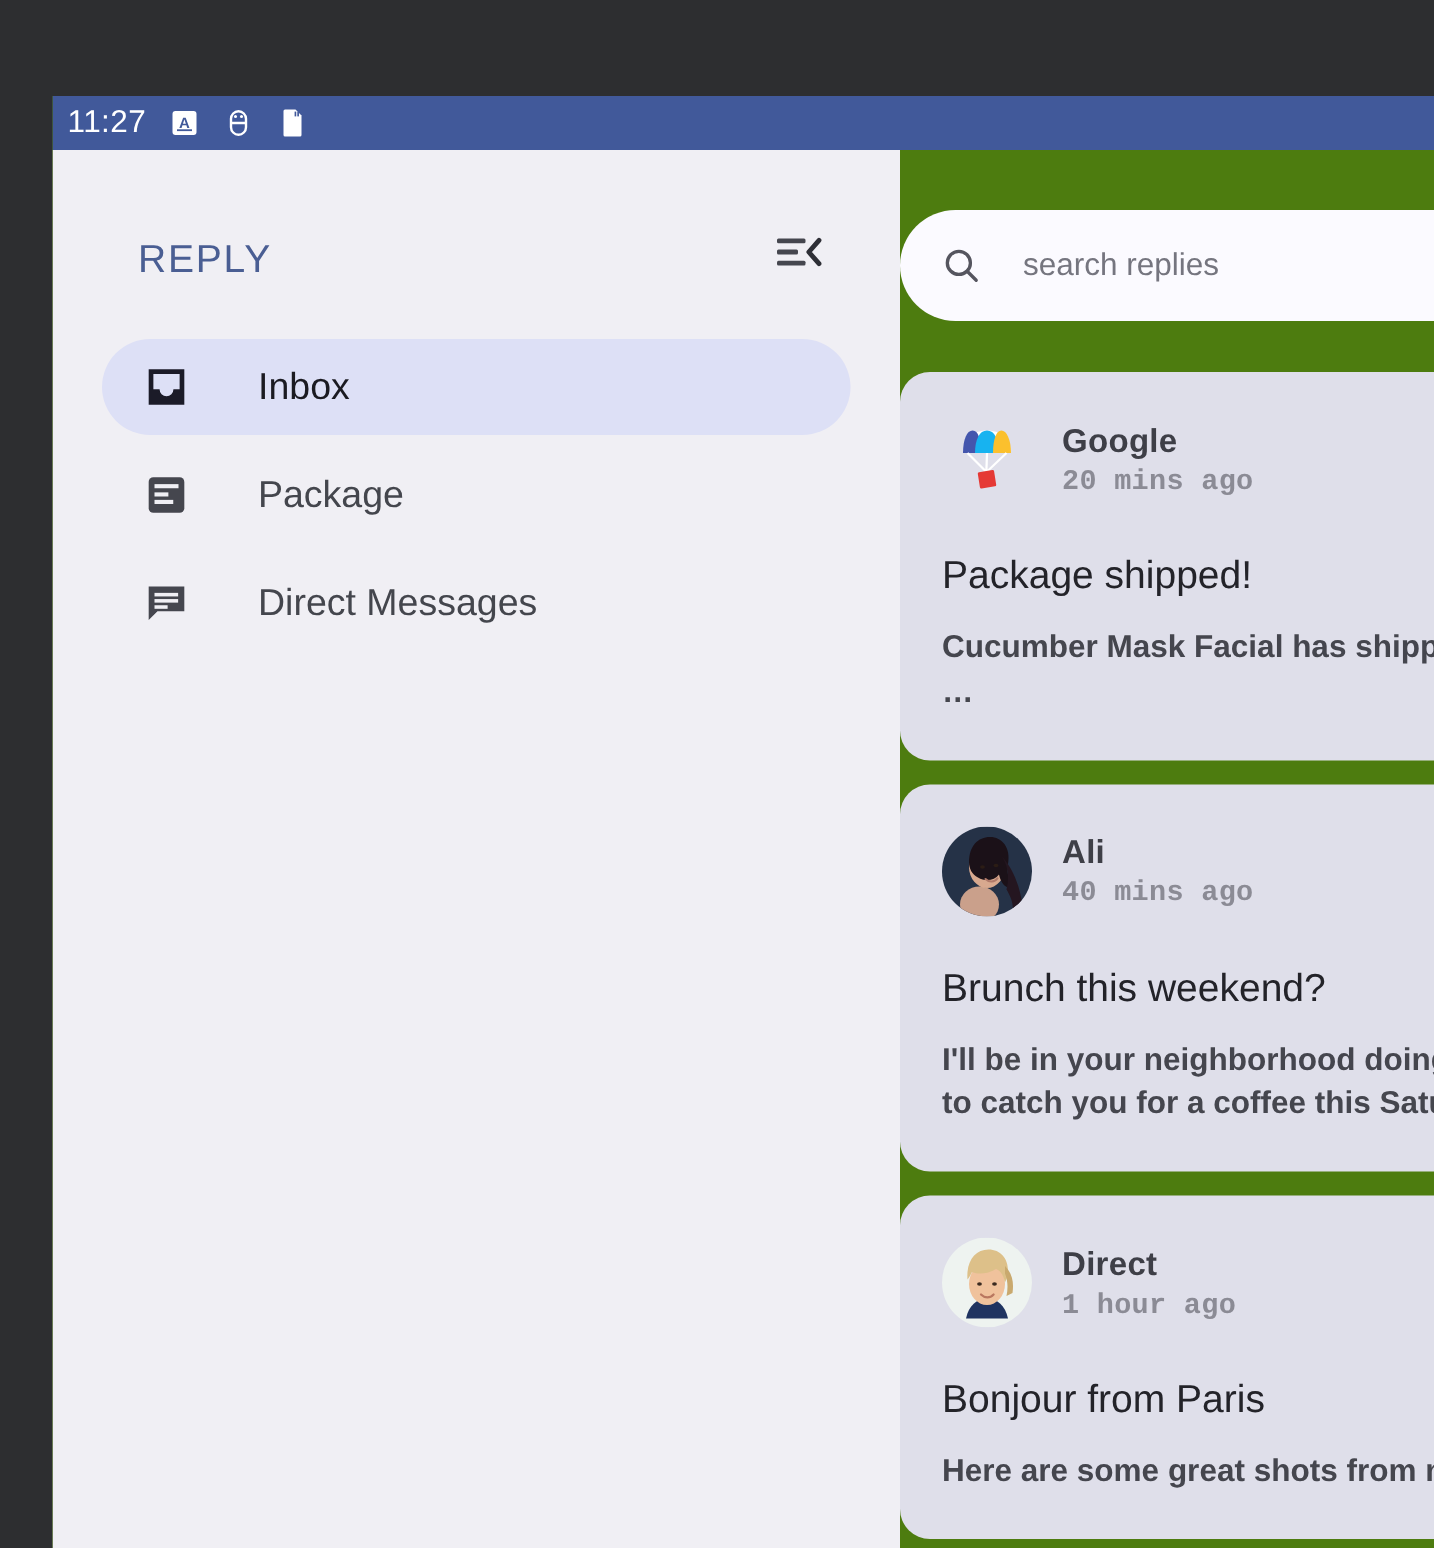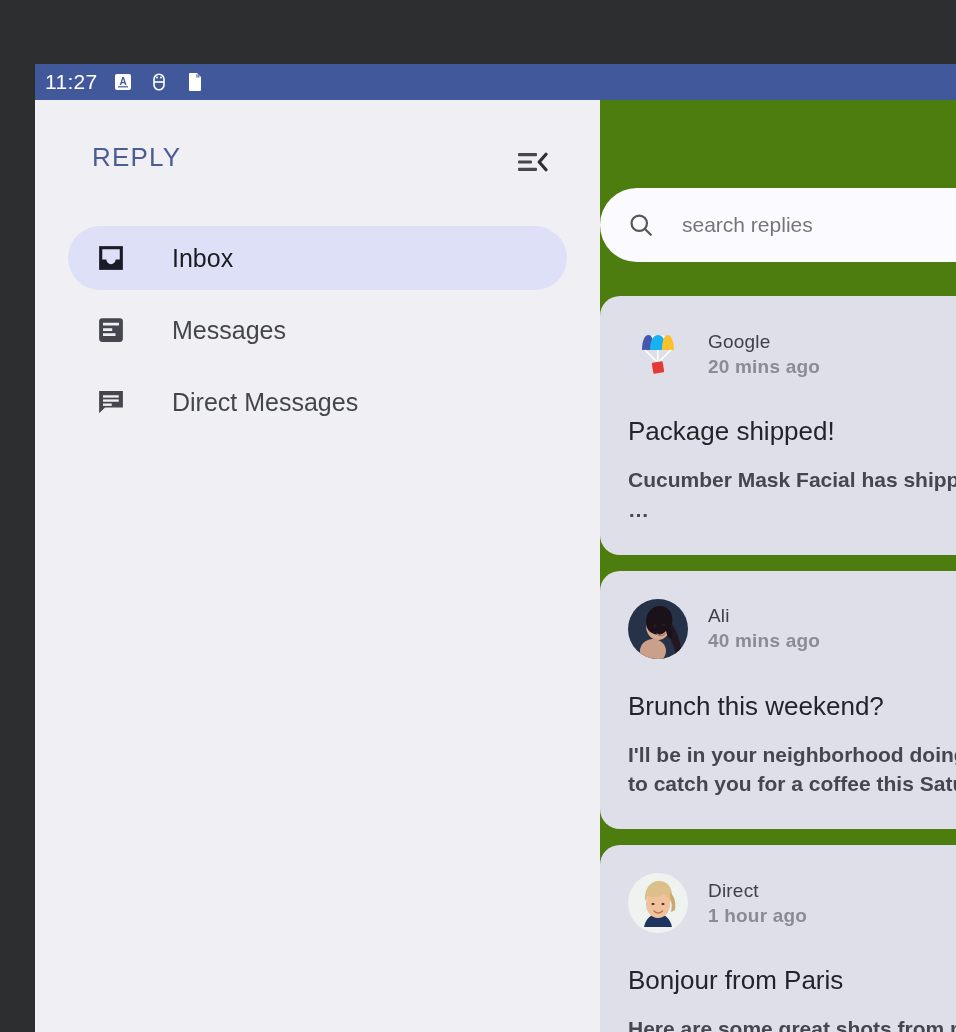--- a/index.html
+++ b/index.html
@@ -65,21 +65,21 @@
   
   #nav {
     width: 565px;
     flex: 0 0 565px;
     padding-top: 42px;
     background: #f0eff4;
   }
 
   #nav-header {
     display: flex;
-    align-items: flex-start;
+    align-items: flex-end;
     height: 46px;
     padding: 0 44px 0 57px;
   }
   #brand {
     color: #4a5e93;
     font-size: 26px;
     letter-spacing: 1.2px;
     font-weight: 400;
   }
   #nav-header-spacer { flex: 1 1 auto; }
@@ -122,21 +122,21 @@
     margin-left: 45px;
     font-size: 25px;
     color: #44464d;
   }
   .nav-item.selected .nav-label { color: #1b1b22; }
 
   
   #list-pane {
     flex: 1 1 auto;
     position: relative;
-    padding-top: 88px;
+    padding-top: 40px;
     overflow: hidden;
   }
 
   #search-bar {
     height: 74px;
     width: 460px;
     background: #fbfaff;
     border-radius: 37px;
     display: flex;
     align-items: center;
@@ -185,31 +185,32 @@
     border-radius: 50%;
     overflow: hidden;
     display: block;
   }
   .avatar.plain {
     border-radius: 0;
     overflow: visible;
   }
   .card-meta { margin-left: 20px; }
   .sender {
-    font-size: 19px;
-    font-weight: normal;
+    font-size: 22px;
+    font-weight: bold;
     color: #3e3f47;
     letter-spacing: .2px;
   }
   .timestamp {
     margin-top: 3px;
     font-size: 19px;
     font-weight: bold;
     color: #8b8b95;
     letter-spacing: .2px;
+    font-family: Liberation Mono, monospace;
   }
 
   .subject {
     margin-top: 32px;
     font-size: 26px;
     color: #232329;
     white-space: nowrap;
   }
   .preview {
     margin-top: 18px;
@@ -286,21 +287,21 @@
 
           <li class="nav-item">
             <span class="nav-icon">
               <svg width="30" height="30" viewBox="0 0 24 24">
                 <rect x="2.5" y="2.5" width="19" height="19" rx="2.5" fill="#45464e"></rect>
                 <rect x="5.6" y="6.2" width="12.8" height="2.2" fill="#f0eff4"></rect>
                 <rect x="5.6" y="10.6" width="7.4" height="2.2" fill="#f0eff4"></rect>
                 <rect x="5.6" y="14.6" width="10" height="2.2" fill="#f0eff4"></rect>
               </svg>
             </span>
-            <span class="nav-label">Messages</span>
+            <span class="nav-label">Package</span>
           </li>
 
           <li class="nav-item">
             <span class="nav-icon">
               <svg width="30" height="30" viewBox="0 0 24 24">
                 <path d="M2.5 3.2h19v13.2H7.2L2.5 21z" fill="#45464e"></path>
                 <rect x="5.6" y="6.6" width="12.6" height="1.9" fill="#f0eff4"></rect>
                 <rect x="5.6" y="9.9" width="12.6" height="1.9" fill="#f0eff4"></rect>
                 <rect x="5.6" y="13.2" width="7" height="1.9" fill="#f0eff4"></rect>
               </svg>

